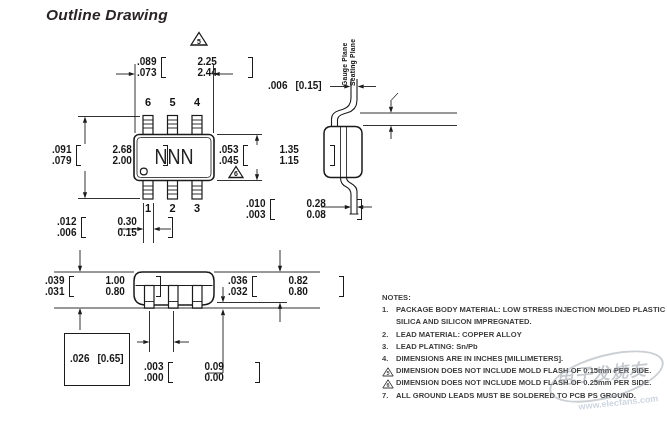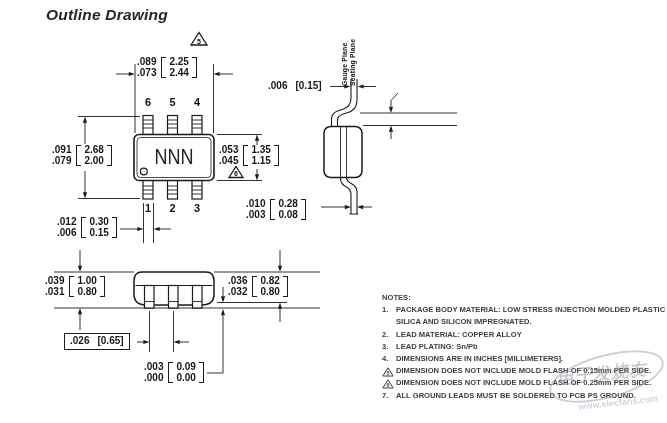--- a/index.html
+++ b/index.html
@@ -6,27 +6,27 @@
   #stage{position:relative;width:667px;height:423px;background:#fff;overflow:hidden;
          font-family:"Liberation Sans",sans-serif;margin-left:10px;}
   .title{position:absolute;left:36px;top:6px;font:italic 700 15.5px "Liberation Sans",sans-serif;
          color:#2b2426;letter-spacing:.2px;}
   svg.draw{position:absolute;left:0;top:0;}
   
   .dim{position:absolute;display:flex;align-items:center;gap:5px;
        font:700 10px/10.5px "Liberation Sans",sans-serif;color:#161616;white-space:nowrap;}
   .dim .stack{text-align:left;}
   .dim .stack div{height:10.5px;}
-  .brk{display:flex;align-items:stretch;}
+  .brk{display:flex;align-items:stretch;gap:28px;}
   .b{width:4px;}
   .bl{border:1.6px solid #1b1b1b;border-right:none;}
   .br{border:1.6px solid #1b1b1b;border-left:none;}
   .brk .mm{padding:0 3px;text-align:left;}
   .dim.one{gap:8px;}
-  .dim.boxed{border:1.2px solid #1b1b1b;padding:2px 5px;}
+  .dim.boxed{border:1.2px solid #1b1b1b;padding:20px 5px;}
   .pin{position:absolute;width:12px;text-align:center;
        font:700 11px "Liberation Sans",sans-serif;color:#111;}
   .marking{position:absolute;left:124px;top:146px;width:80px;text-align:center;
        font:400 22px/22px "Liberation Sans",sans-serif;color:#222;transform:scaleX(.82);}
   .vlabel{position:absolute;font:700 6.8px "Liberation Sans",sans-serif;color:#111;
        white-space:nowrap;transform:rotate(-90deg);transform-origin:0 100%;letter-spacing:.2px;}
   svg.flag{position:absolute;overflow:visible;}
   svg.flag polygon{fill:none;stroke:#1b1b1b;stroke-width:1.3;}
   svg.flag text{font:700 7px "Liberation Sans",sans-serif;fill:#111;text-anchor:middle;}
   

